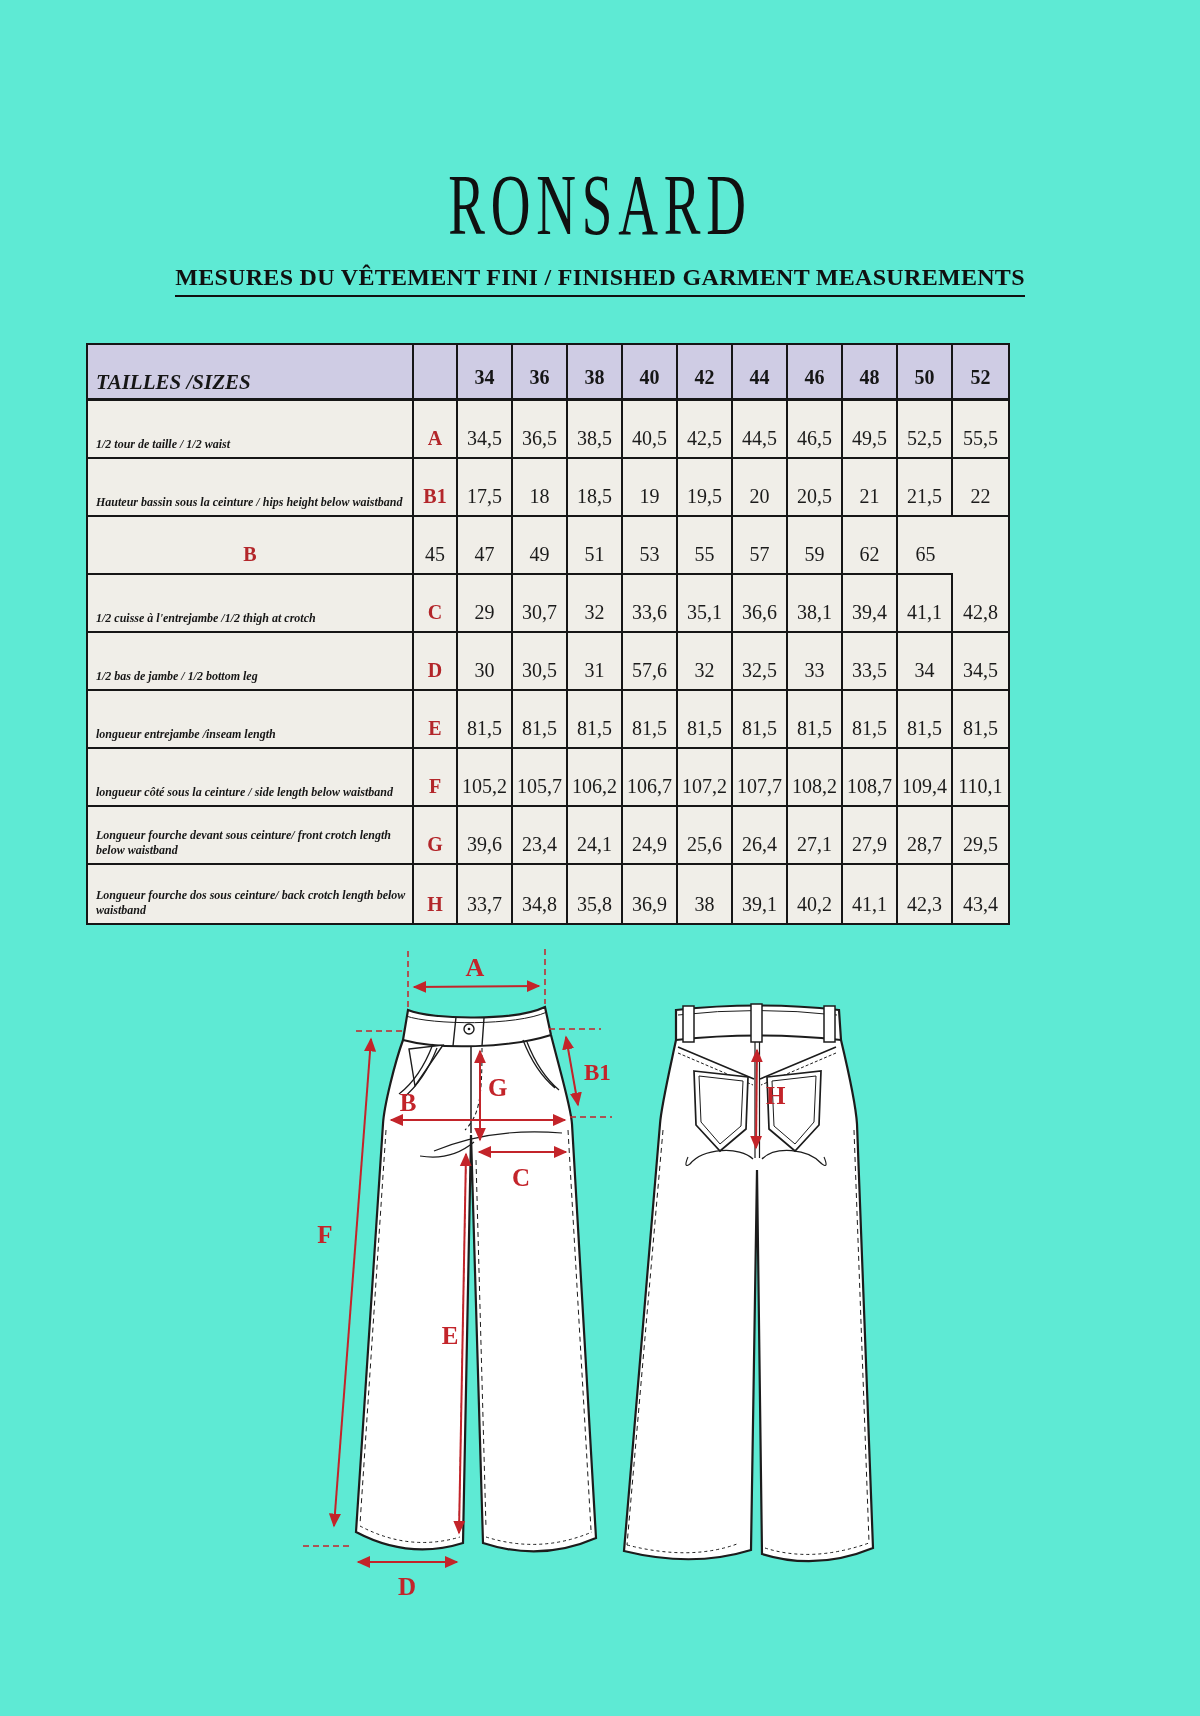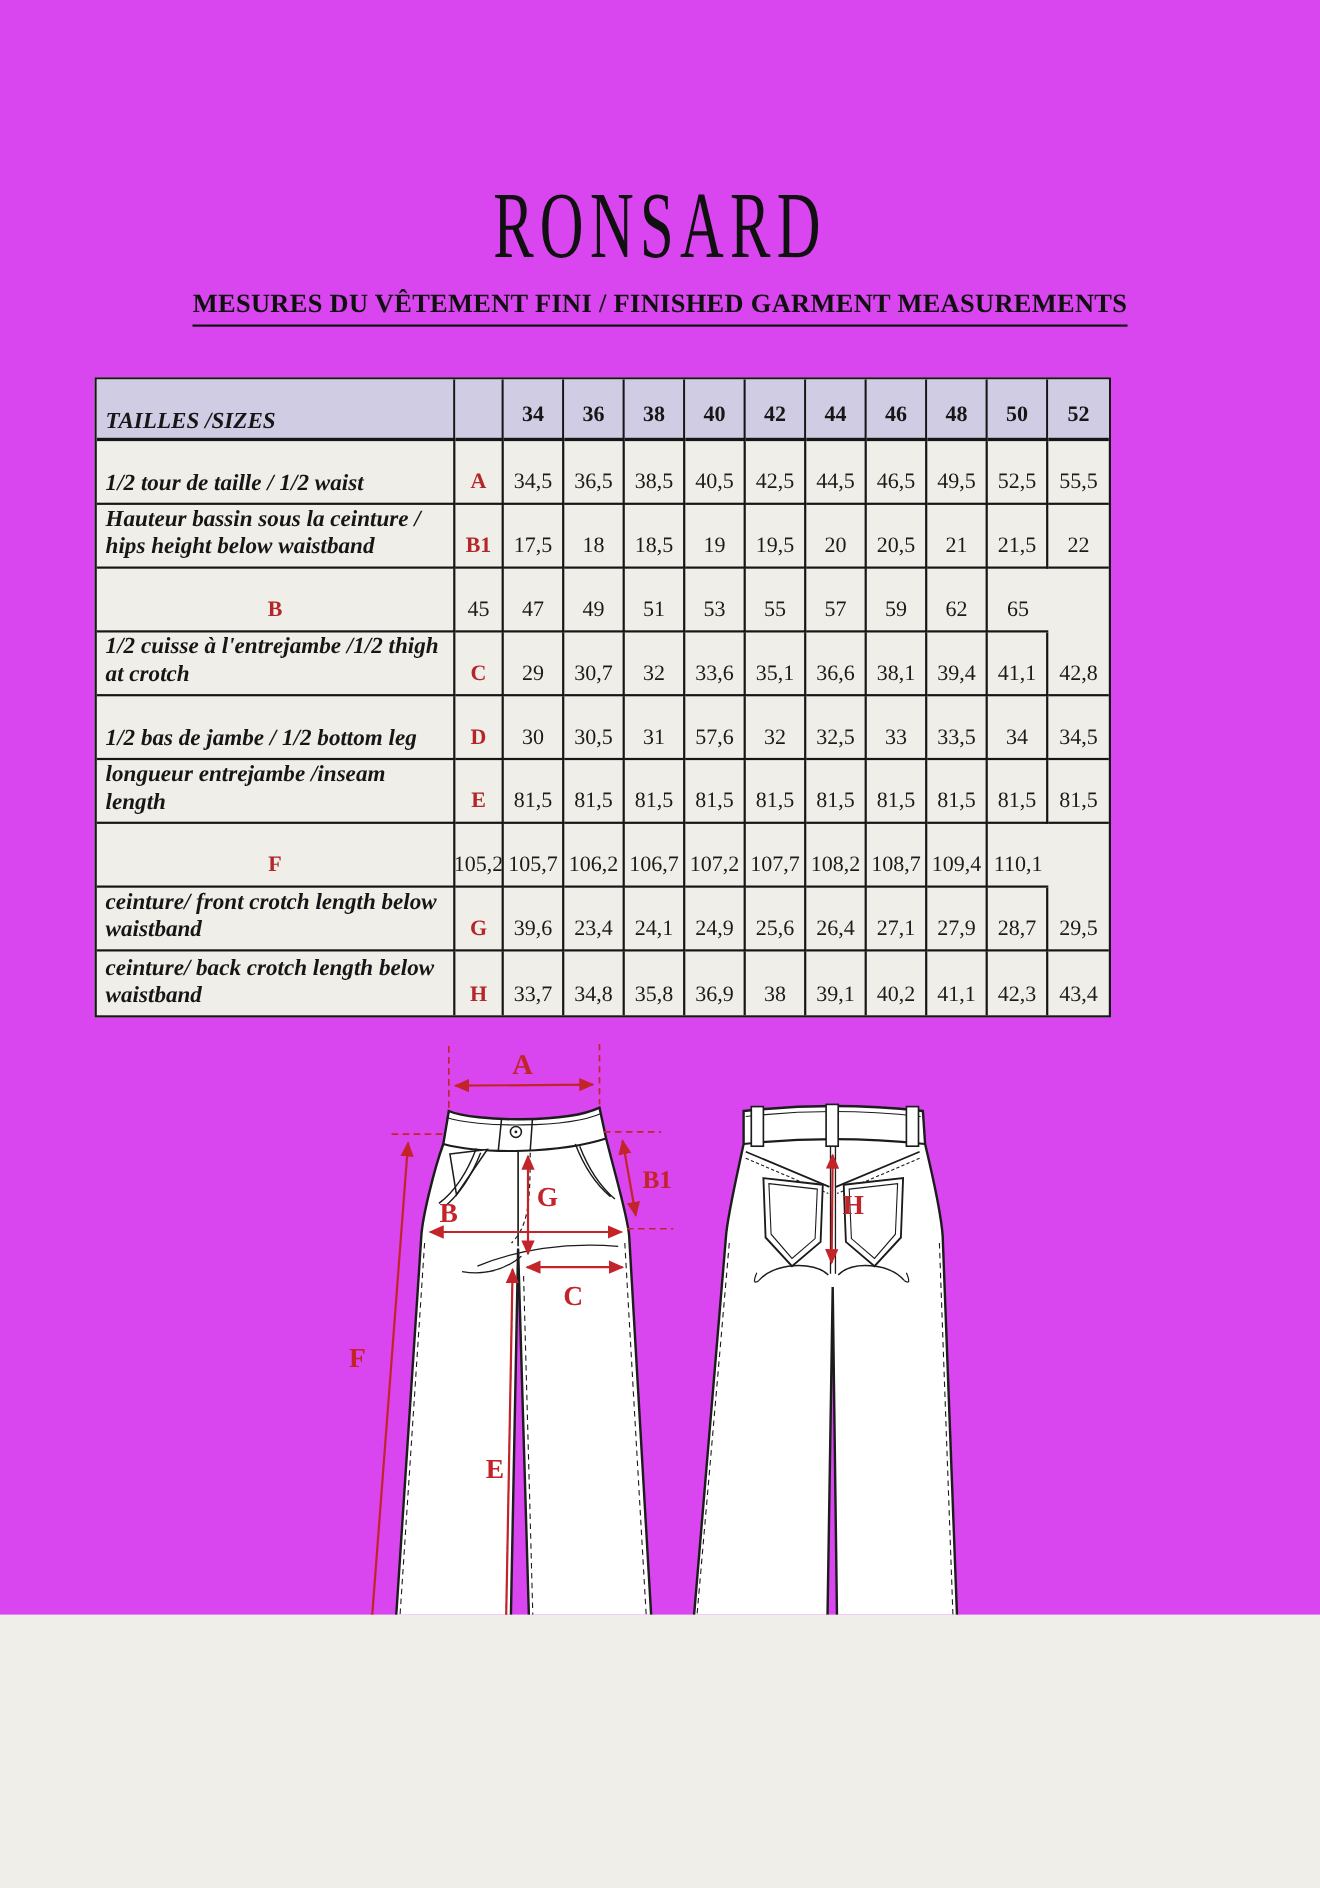--- a/index.html
+++ b/index.html
@@ -1,35 +1,35 @@
 <!DOCTYPE html>
 <html><head>
 <meta charset="utf-8">
 <style>
   html,body{margin:0;padding:0;background:#f0eee8;}
-  .page{position:relative;width:1200px;height:1468px;background:#d946ef;overflow:hidden;
+  .page{position:relative;width:1200px;height:1716px;background:#5eead4;overflow:hidden;
         font-family:"Liberation Serif",serif;color:#161616;}
   .title{position:absolute;top:162px;left:0;width:1200px;text-align:center;
          font-size:86px;line-height:1;letter-spacing:9px;color:#101010;
          transform:scaleX(0.64);transform-origin:50% 0;white-space:nowrap;}
   .heading-wrap{position:absolute;top:264px;left:0;width:1200px;text-align:center;}
   .heading{display:inline-block;font-size:24px;letter-spacing:0.3px;white-space:nowrap;
            color:#101010;border-bottom:2.5px solid #101010;padding-bottom:4px;font-weight:bold;}
   .table{position:absolute;left:86px;top:343px;width:920px;border:2.5px solid #161616;
          box-sizing:content-box;background:#f0eee8;}
   .trow{display:grid;grid-template-columns:326px 44px repeat(10,1fr);}
   .trow.header{height:56px;}
   .trow.brow{height:58px;}
   .cell{display:flex;align-items:flex-end;box-sizing:border-box;
         border-right:2px solid #161616;border-bottom:2px solid #161616;overflow:hidden;}
   .cell:last-child{border-right:0;}
   .trow.header .cell{border-bottom:3px solid #161616;background:#cfcce4;}
   .tbody .trow:last-child .cell{border-bottom:0;}
   .cell.label{justify-content:flex-start;padding:0 4px 6px 8px;
-              font-style:italic;font-weight:700;font-size:21px;line-height:1.2;}
+              font-style:italic;font-weight:700;font-size:12px;line-height:1.2;}
   .trow.header .cell.label{font-size:21px;padding-bottom:3px;}
   .cell.code{justify-content:center;padding-bottom:7px;font-weight:700;font-size:20px;color:#b3262a;}
   .cell.val{justify-content:center;padding-bottom:7px;font-size:20px;color:#1b1b1b;}
   .cell.sizeh{justify-content:center;padding-bottom:9px;font-weight:700;font-size:20px;}
   svg{position:absolute;left:0;top:930px;}
   svg text{font-family:"Liberation Serif",serif;font-weight:700;fill:#c3242a;}
 </style>
 </head>
 <body>
 
@@ -134,20 +134,21 @@
           <div class="cell val">81,5</div>
           <div class="cell val">81,5</div>
           <div class="cell val">81,5</div>
           <div class="cell val">81,5</div>
           <div class="cell val">81,5</div>
           <div class="cell val">81,5</div>
           <div class="cell val">81,5</div>
           <div class="cell val">81,5</div>
         </div>
         <div class="trow brow">
+          <div class="cell label">longueur côté sous la ceinture  / side length below waistband</div>
           <div class="cell code">F</div>
           <div class="cell val">105,2</div>
           <div class="cell val">105,7</div>
           <div class="cell val">106,2</div>
           <div class="cell val">106,7</div>
           <div class="cell val">107,2</div>
           <div class="cell val">107,7</div>
           <div class="cell val">108,2</div>
           <div class="cell val">108,7</div>
           <div class="cell val">109,4</div>

